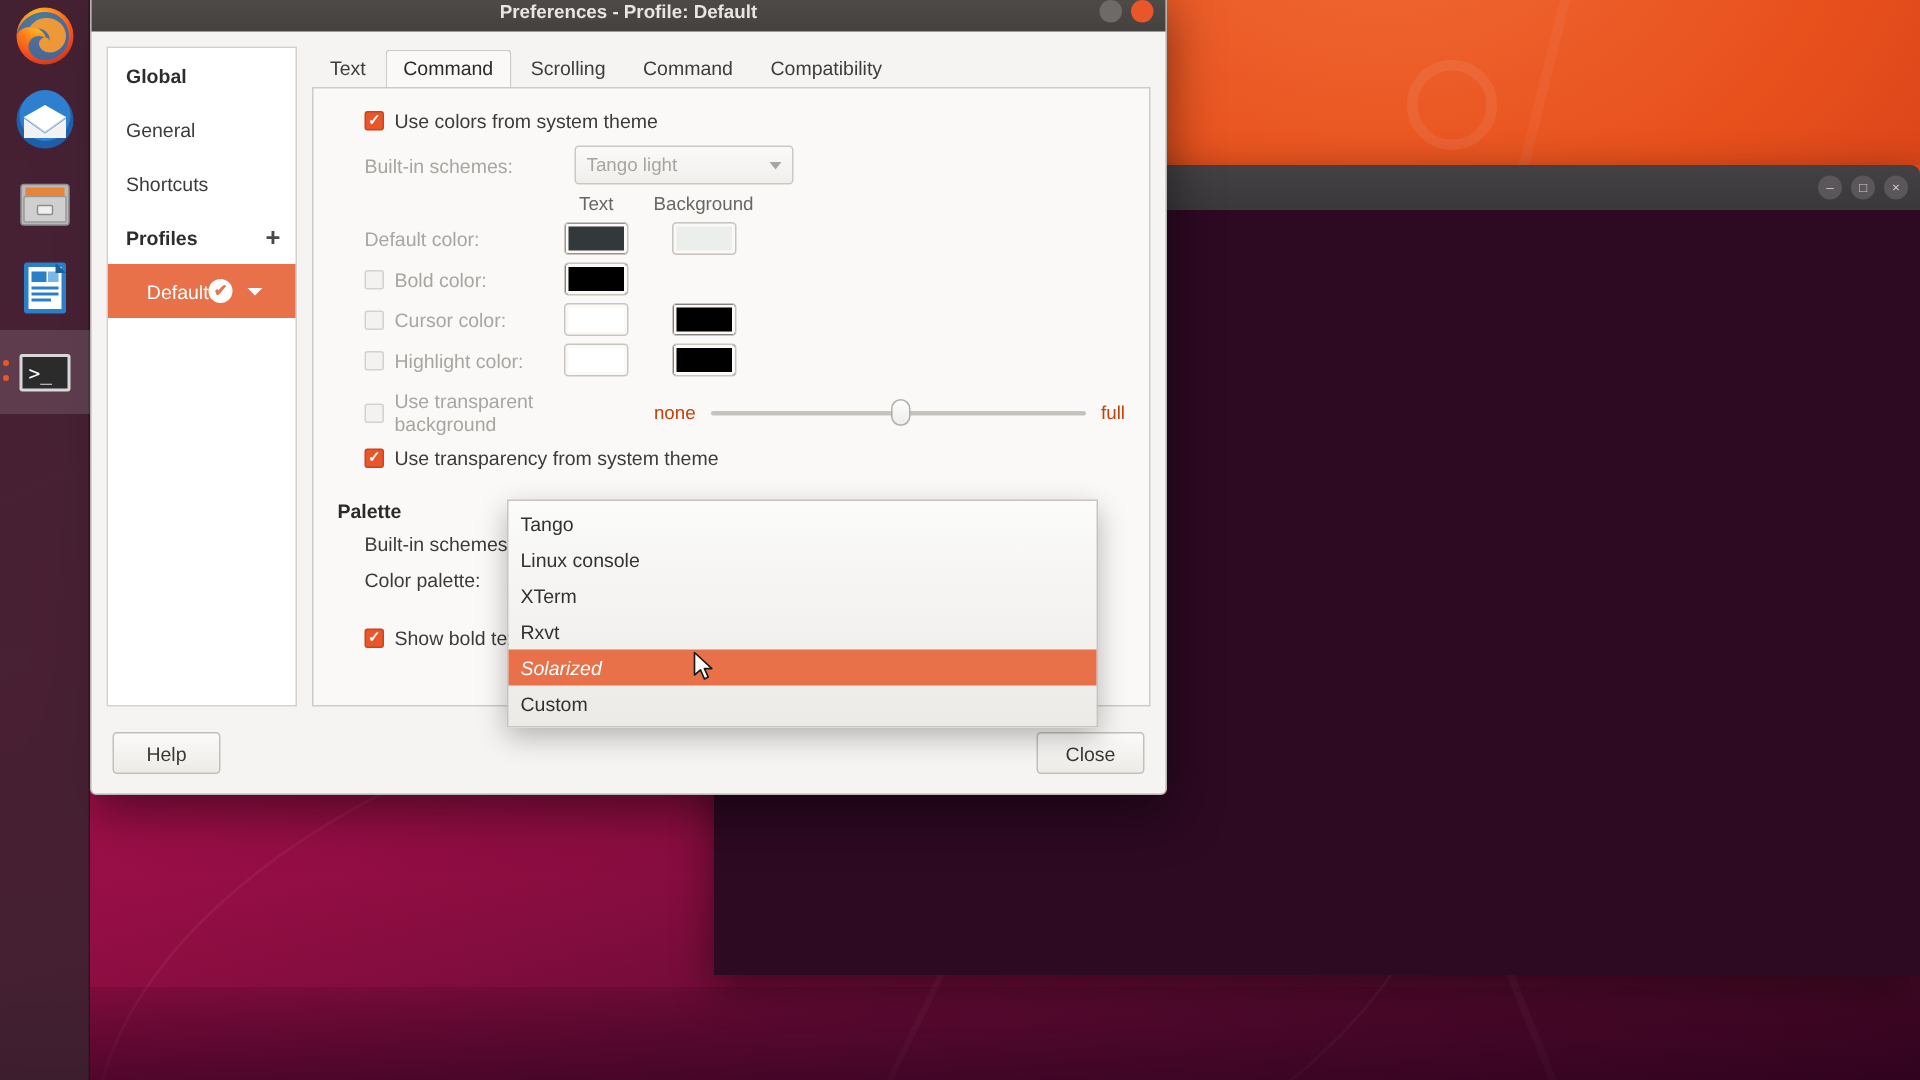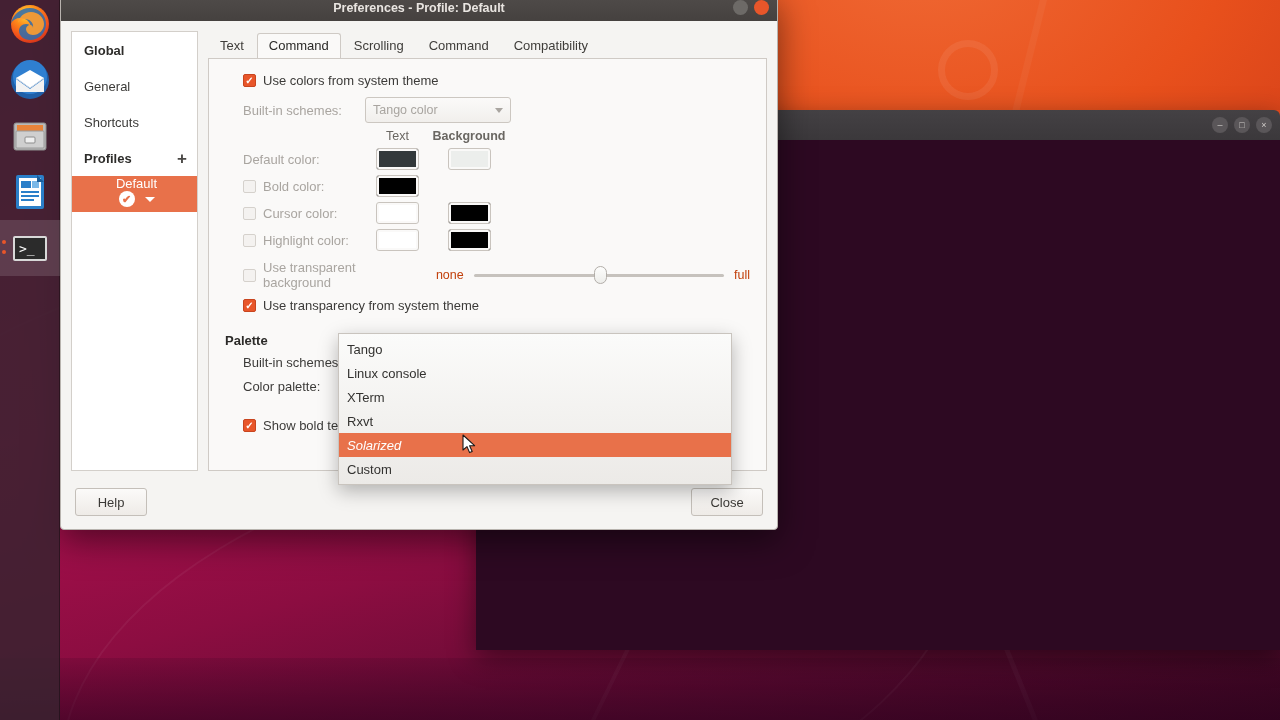--- a/index.html
+++ b/index.html
@@ -139,21 +139,21 @@
   }
   .side-row {
     height: 36px; display: flex; align-items: center;
     padding: 0 12px; font-size: 13px; color: #3c3b39;
   }
   .side-row.header { font-weight: bold; color: #2e2d2b; }
   .side-row.profiles { justify-content: space-between; padding-right: 10px; }
   .plus { font-size: 17px; color: #4a4845; line-height: 1; }
   .side-row.selected {
     background: #e8714a; color: #ffffff;
-    justify-content: flex-start; padding-right: 8px; flex-direction: column;
+    justify-content: center; padding-right: 8px;
   }
   .sel-icons { display: flex; align-items: center; gap: 10px; }
   .check-circle {
     width: 16px; height: 16px; border-radius: 50%;
     background: #ffffff; color: #e8714a;
     font-size: 11px; line-height: 16px; text-align: center; font-weight: bold;
   }
   .caret-down {
     width: 0; height: 0;
     border-left: 5px solid transparent; border-right: 5px solid transparent;
@@ -186,39 +186,39 @@
     width: 13px; height: 13px; border-radius: 2px;
     border: 1px solid #b6b1ab; background: #fdfdfc;
     flex: 0 0 13px;
   }
   .cb.checked { background: #e8562a; border-color: #c8451f; color: #fff;
     font-size: 10px; line-height: 11px; text-align: center; font-weight: bold; }
   .cb.dis { border-color: #d5d1cc; background: #f4f2f0; }
   .lbl { color: #3c3b39; }
   .lbl.dis { color: #a9a5a0; }
 
-  .frm-row { display: flex; align-items: center; margin-top: 9px; }
+  .frm-row { display: flex; align-items: center; margin-top: 9px; gap: 18px; }
   .frm-label { font-size: 13px; color: #a9a5a0; width: 140px; text-align: left; padding-left: 18px; }
   .frm-label.on { color: #3c3b39; }
   .combo {
     width: 146px; height: 26px;
     background: linear-gradient(180deg,#fbfaf9,#f1efec);
     border: 1px solid #ccc7c1; border-radius: 3px;
     display: flex; align-items: center; justify-content: space-between;
     padding: 0 7px; font-size: 12.5px; color: #a9a5a0;
   }
   .combo .cv-caret {
     width: 0; height: 0;
     border-left: 4px solid transparent; border-right: 4px solid transparent;
     border-top: 5px solid #a9a5a0;
   }
 
   .colhead { display: flex; margin-left: 140px; font-size: 12.5px; color: #6a6762; margin-top: 6px; }
   .colhead .c1 { width: 65px; text-align: center; }
-  .colhead .c2 { width: 78px; text-align: center; font-weight: bold; }
+  .colhead .c2 { width: 78px; text-align: center; }
 
   .swrow { display: flex; align-items: center; margin-top: 5px; }
   .swrow .rl {
     width: 140px; font-size: 13px; padding-left: 18px;
     display: flex; align-items: center; gap: 7px;
   }
   .swatchwrap { width: 65px; display: flex; justify-content: center; }
   .swatchwrap2 { width: 78px; display: flex; justify-content: center; }
   .swatch {
     width: 43px; height: 22px; border-radius: 3px;
@@ -425,21 +425,21 @@
 
 
         <div class="cb-row">
           <span class="cb checked">✓</span>
           <span class="lbl">Use colors from system theme</span>
         </div>
 
         <div class="frm-row">
           <div class="frm-label">Built-in schemes:</div>
           <div class="combo">
-            <span>Tango color</span>
+            <span>Tango light</span>
             <span class="cv-caret"></span>
           </div>
         </div>
 
         <div class="colhead">
           <div class="c1">Text</div>
           <div class="c2">Background</div>
         </div>
 
         <div class="swrow">

